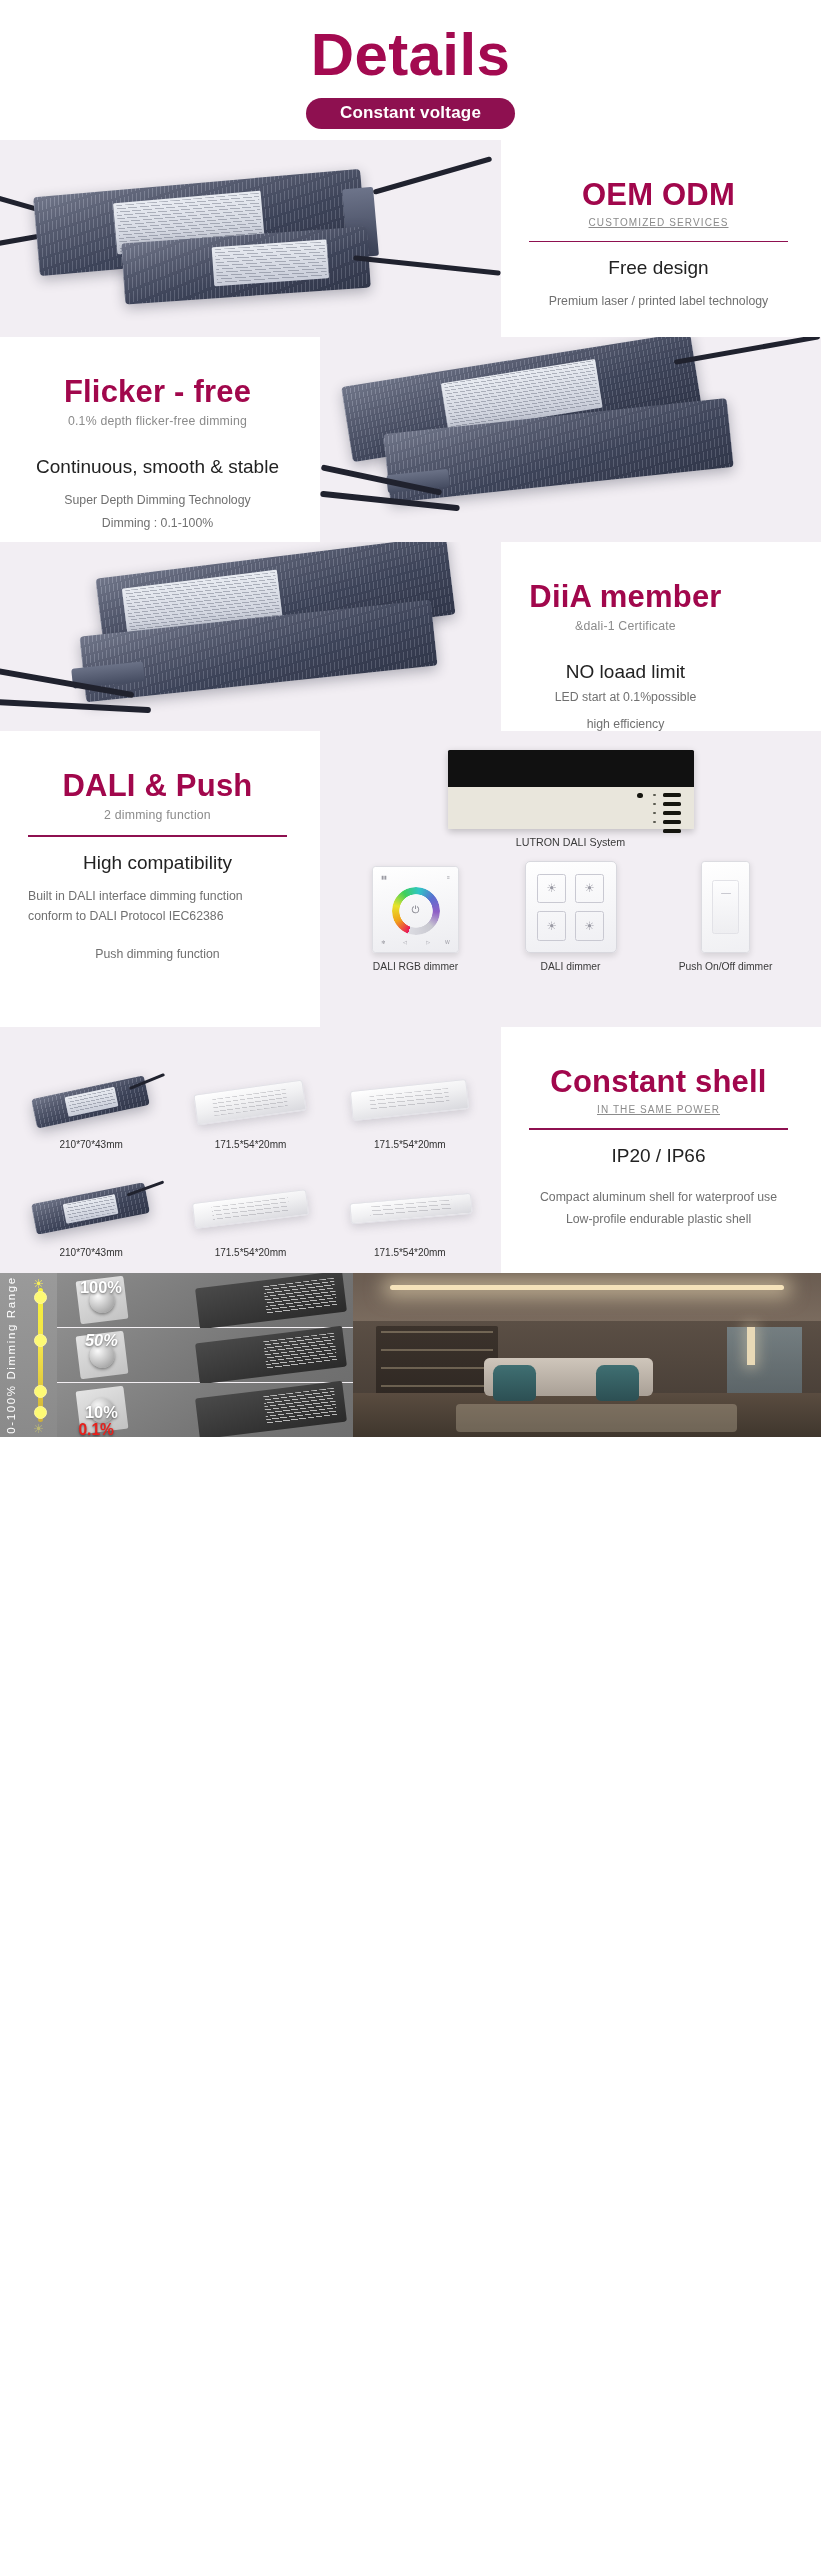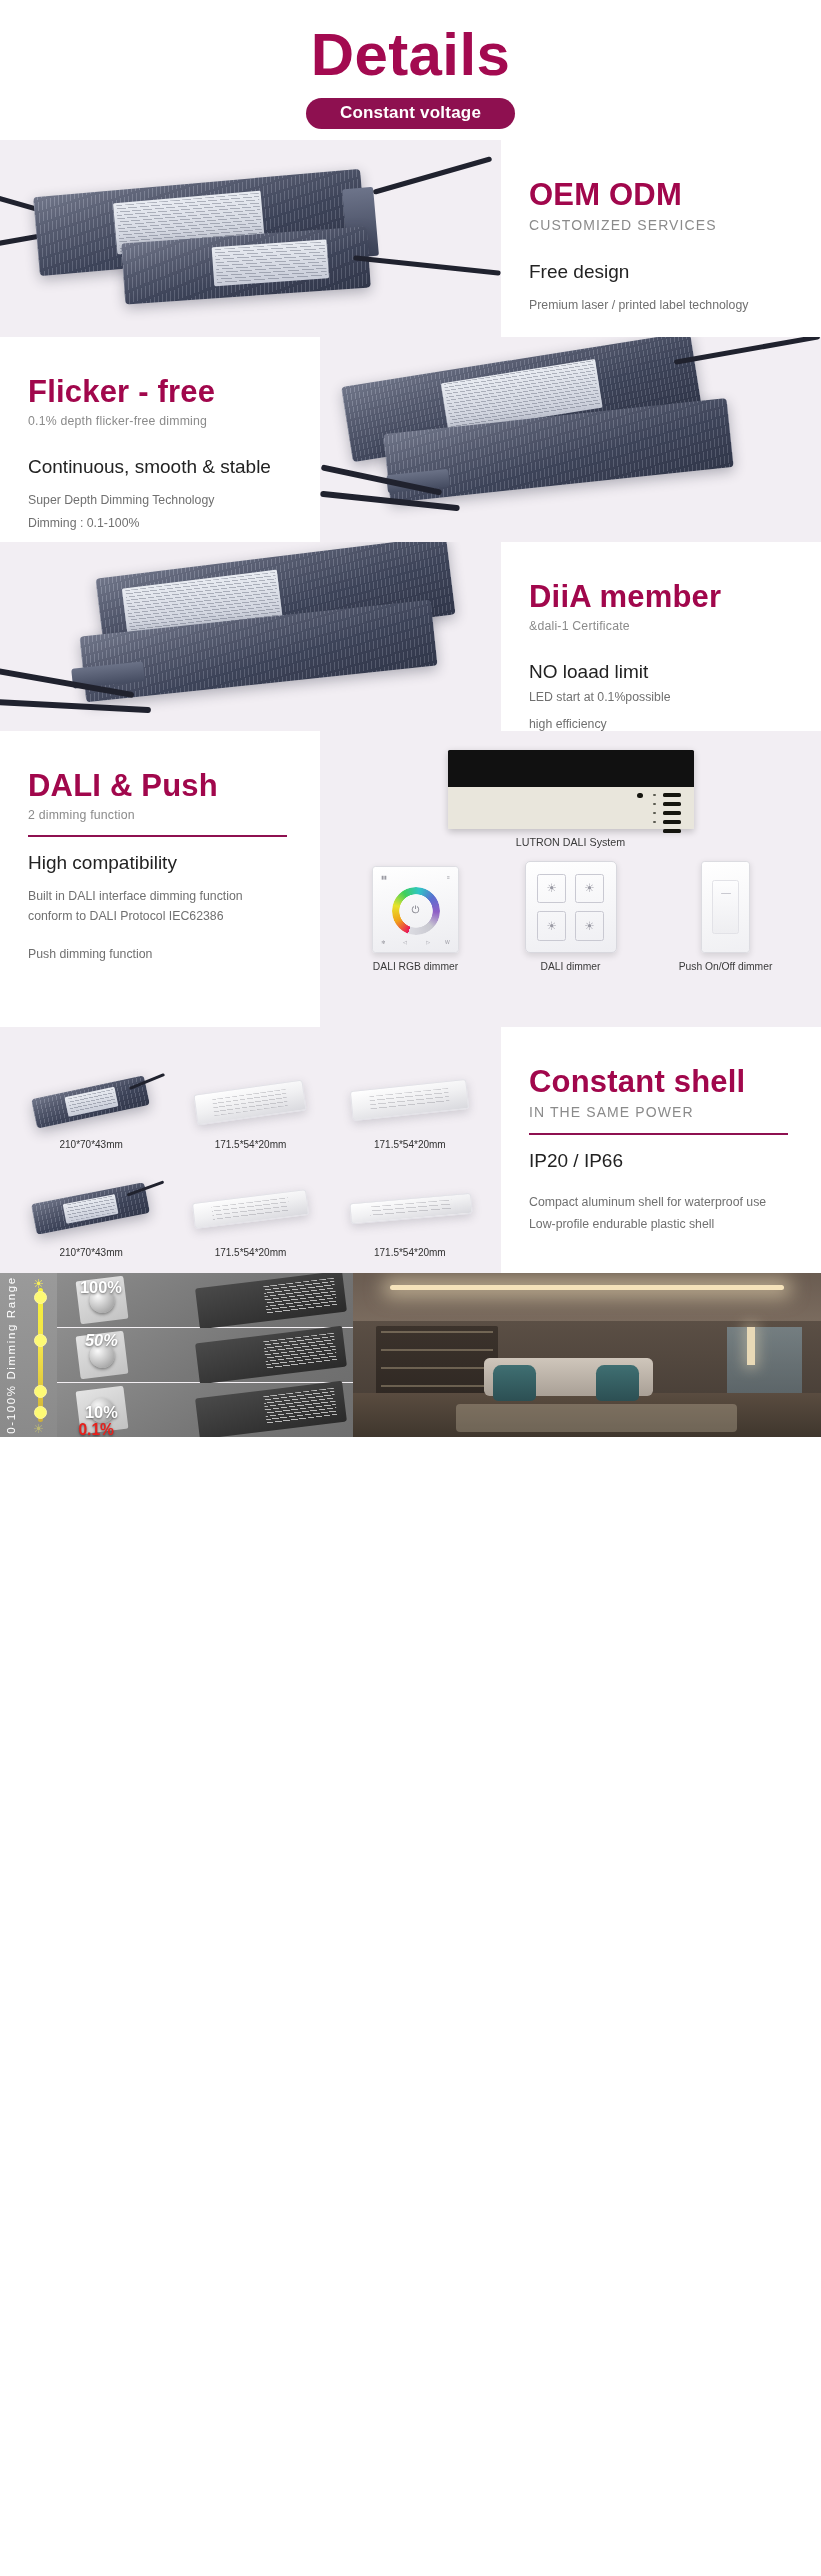--- a/index.html
+++ b/index.html
@@ -29,36 +29,36 @@
     font-size: 17px;
     font-weight: bold;
     padding: 5.7px 34px;
     border-radius: 16.4px;
     letter-spacing: 0.2px;
   }
 
   
   .section { display: flex; width: 821px; align-items: stretch; }
   .panel { background: #f2eef3; position: relative; overflow: hidden; }
-  .textcol { padding: 38px 33px 25px 28px; display: flex; flex-direction: column; }
+  .textcol { padding: 38px 33px 25px 28px; display: flex; flex-direction: column; align-items: center; }
 
   .h-main {
     font-size: 31px;
     font-weight: bold;
     color: #a1074c;
     line-height: 1.12;
     letter-spacing: 0.2px;
   }
   .h-sub {
     font-size: 12.3px;
     color: #8b8b8b;
     margin-top: 4.1px;
     letter-spacing: 0.2px;
   }
-  .h-sub.caps { letter-spacing: 1.1px; font-size: 14px; }
+  .h-sub.caps { letter-spacing: 1.1px; font-size: 10px; text-decoration: underline; }
   .rule {
     height: 1.6px;
     background: #8e1050;
     margin: 13px 0 15px;
     width: 100%;
   }
   .h-second {
     font-size: 19px;
     color: #222;
     font-weight: normal;

